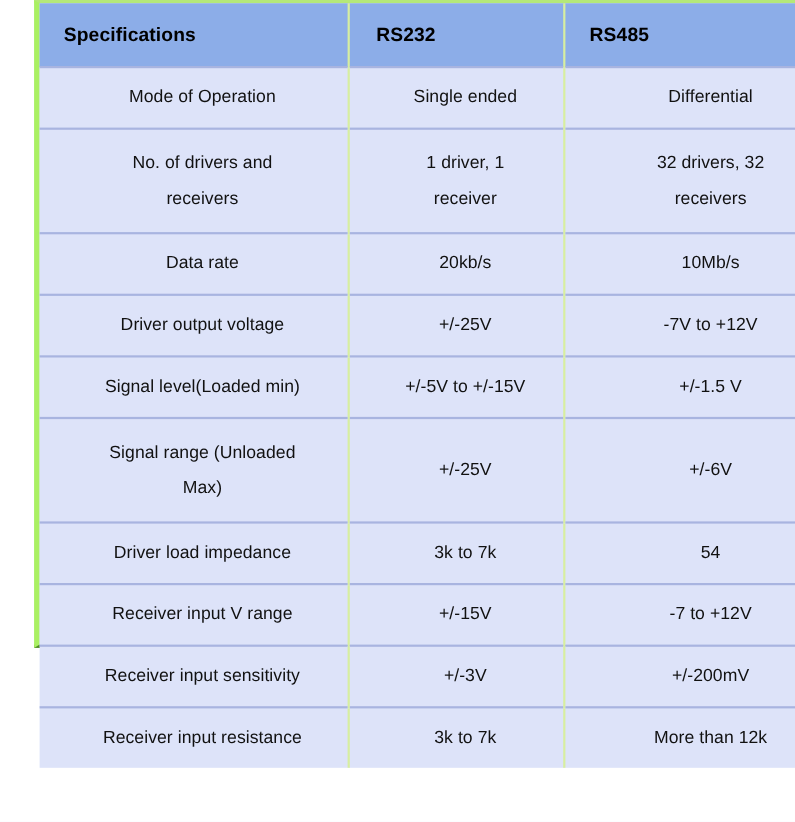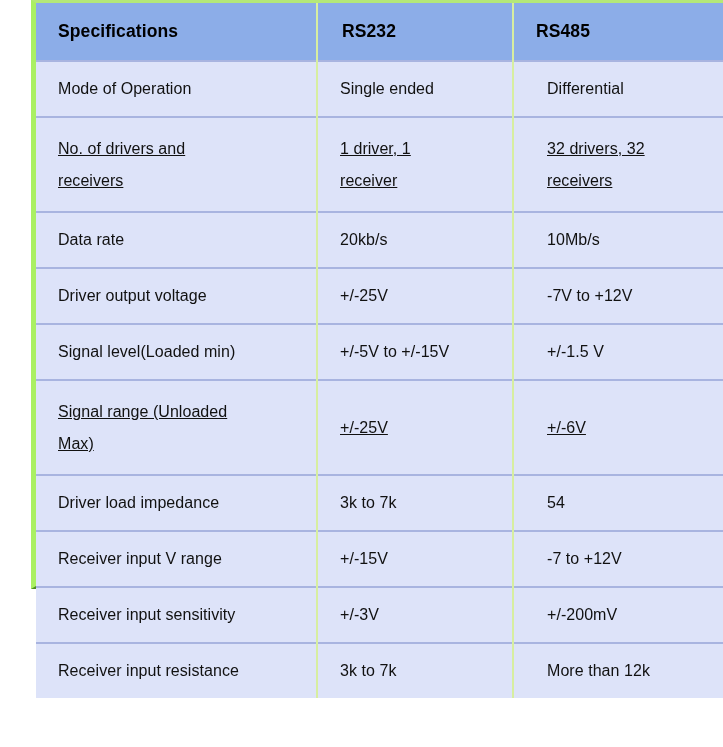--- a/index.html
+++ b/index.html
@@ -49,33 +49,33 @@
   }
   thead th:last-child { border-right: none; }
   thead th.th-rs232 { padding-left: 24px; }
   thead th.th-rs485 { }
 
   tbody td {
     background: #dde3f9;
     color: #111111;
     font-size: 16px;
     font-weight: normal;
-    text-align: left;
+    text-align: center;
     vertical-align: middle;
     padding: 0 6px 0 22px;
     border-top: 2px solid #a8b4e0;
     border-right: 2px solid #d7eea0;
     line-height: 1.95;
     letter-spacing: 0.05px;
   }
   tbody td:last-child { border-right: none; }
   tbody td.c-rs232 { }
   tbody td.c-rs485 { padding-left: 33px; }
 
-  tbody tr.row-tall td { height: 93px; text-decoration: underline; }
+  tbody tr.row-tall td { height: 93px; }
   tbody tr.row-std td  { height: 54px; }
 
   .wrapline { display: block; }
 </style>
 </head>
 <body>
 
 <div class="table-frame">
   <table class="spec-table">
     <colgroup>

